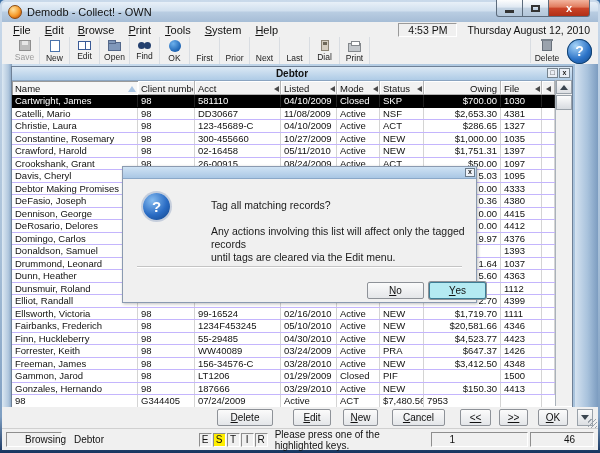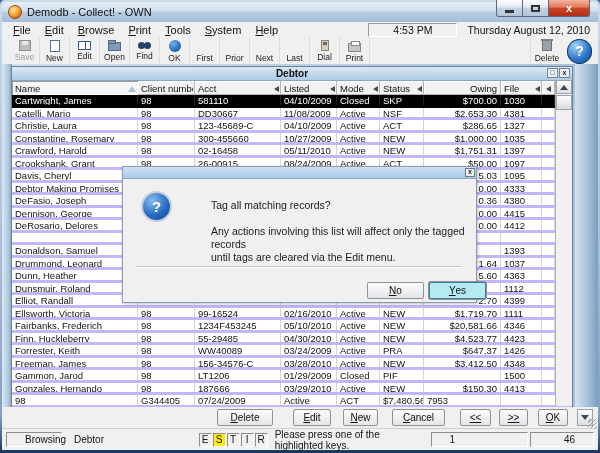--- a/index.html
+++ b/index.html
@@ -29,21 +29,21 @@
   .glyph-max{width:9px;height:7px;border:2px solid #333;box-sizing:border-box;background:transparent;}
   .glyph-x{color:#fff;font-size:11px;font-weight:bold;line-height:1;}
 
   
   .menubar{top:22px;height:15px;background:#f0f0f0;border-bottom:1px solid #d6d6d6;
            display:flex;align-items:center;font-size:11px;color:#111;padding:0 4px;}
   .menu-items{display:flex;height:100%;align-items:center;}
   .menu-item{padding:0 7px;cursor:default;}
   .u{text-decoration:underline;}
   .spacer{flex:1;}
-  .clock{border:1px solid;border-color:#9a9a9a #ffffff #ffffff #9a9a9a;padding:0 24px;font-size:10.5px;margin-right:10px;}
+  .clock{border:1px solid;border-color:#9a9a9a #ffffff #ffffff #9a9a9a;padding:0 9px;font-size:10.5px;margin-right:10px;}
   .date{font-size:10.5px;margin-right:4px;}
 
   
   .toolbar{top:37px;height:27px;background:#f0f0f0;border-bottom:1px solid #c8c8c8;
            display:flex;align-items:stretch;padding:0 0 0 8px;}
   .tb-group{display:flex;}
   .tb-btn{width:29px;display:flex;flex-direction:column;align-items:center;justify-content:center;
           border-right:1px solid #d9dde2;font-size:8.5px;color:#222;gap:1px;padding-top:1px;}
   .tb-btn.disabled{color:#9a9a9a;}
   .tb-icon{height:13px;display:flex;align-items:center;justify-content:center;}
@@ -91,21 +91,21 @@
   .grid{display:grid;grid-template-columns:126px 57px 86px 56px 43px 44px 77px 41px 13px;}
   .grid-header{height:14px;background:#f2f2f2;font-size:9.5px;color:#111;}
   .hcell{box-sizing:border-box;padding:1px 2px 0 3px;white-space:nowrap;overflow:hidden;position:relative;
          box-shadow:inset -1px -1px 0 #b4b4b4, inset 1px 1px 0 #ffffff;display:flex;align-items:center;}
   .hcell.sunken{box-shadow:inset 1px 1px 0 #9a9a9a, inset -1px -1px 0 #ffffff;background:#f6f6f6;}
   .hcell .lbl{flex:1;overflow:hidden;}
   .hcell.right .lbl{text-align:right;padding-right:2px;}
   .arrL{width:0;height:0;border:3px solid transparent;border-left:none;border-right:5px solid #4a4a4a;margin-left:1px;}
   .sortUp{width:0;height:0;border:4px solid transparent;border-top:none;border-bottom:6px solid #a8c4e2;margin-left:2px;}
   .rows{height:313px;overflow:hidden;background:#fff;}
-  .row{height:12.5px;box-sizing:border-box;border-bottom:3px solid #c4b5fd;font-size:9.5px;color:#111;}
+  .row{height:12.5px;box-sizing:border-box;border-bottom:1px solid #c4b5fd;font-size:9.5px;color:#111;}
   .cell{box-sizing:border-box;border-right:1px solid #d4d4d4;padding:0 0 0 3px;white-space:nowrap;overflow:hidden;
         line-height:11.5px;}
   .cell.right{text-align:right;padding-right:3px;}
   .row.selected{background:#000;color:#fff;border-bottom-color:#000;}
   .row.selected .cell{border-right-color:#222;}
   .vscroll{position:absolute;top:13px;right:0;bottom:0;width:17px;background:#f1f1f1;border-left:1px solid #aab2ba;box-sizing:border-box;}
   .vs-btn{height:14px;background:linear-gradient(180deg,#fafafa,#dcdfe3);border:1px solid #9aa2aa;box-sizing:border-box;
           display:flex;align-items:center;justify-content:center;}
   .vs-thumb{height:15px;margin-top:1px;background:linear-gradient(180deg,#fdfdfd,#d7dbe0);border:1px solid #9aa2aa;box-sizing:border-box;}
   .tri-up{width:0;height:0;border:4px solid transparent;border-top:none;border-bottom:5px solid #3c4650;}
@@ -461,20 +461,21 @@
             <div class="cell"></div>
             <div class="cell"></div>
             <div class="cell"></div>
             <div class="cell"></div>
             <div class="cell right">0.00</div>
             <div class="cell">4412</div>
             <div class="cell"></div>
           </div>
 
           <div class="grid row covered">
+            <div class="cell">Domingo, Carlos</div>
             <div class="cell"></div>
             <div class="cell"></div>
             <div class="cell"></div>
             <div class="cell"></div>
             <div class="cell"></div>
             <div class="cell right">9.97</div>
             <div class="cell">4376</div>
             <div class="cell"></div>
           </div>
 

